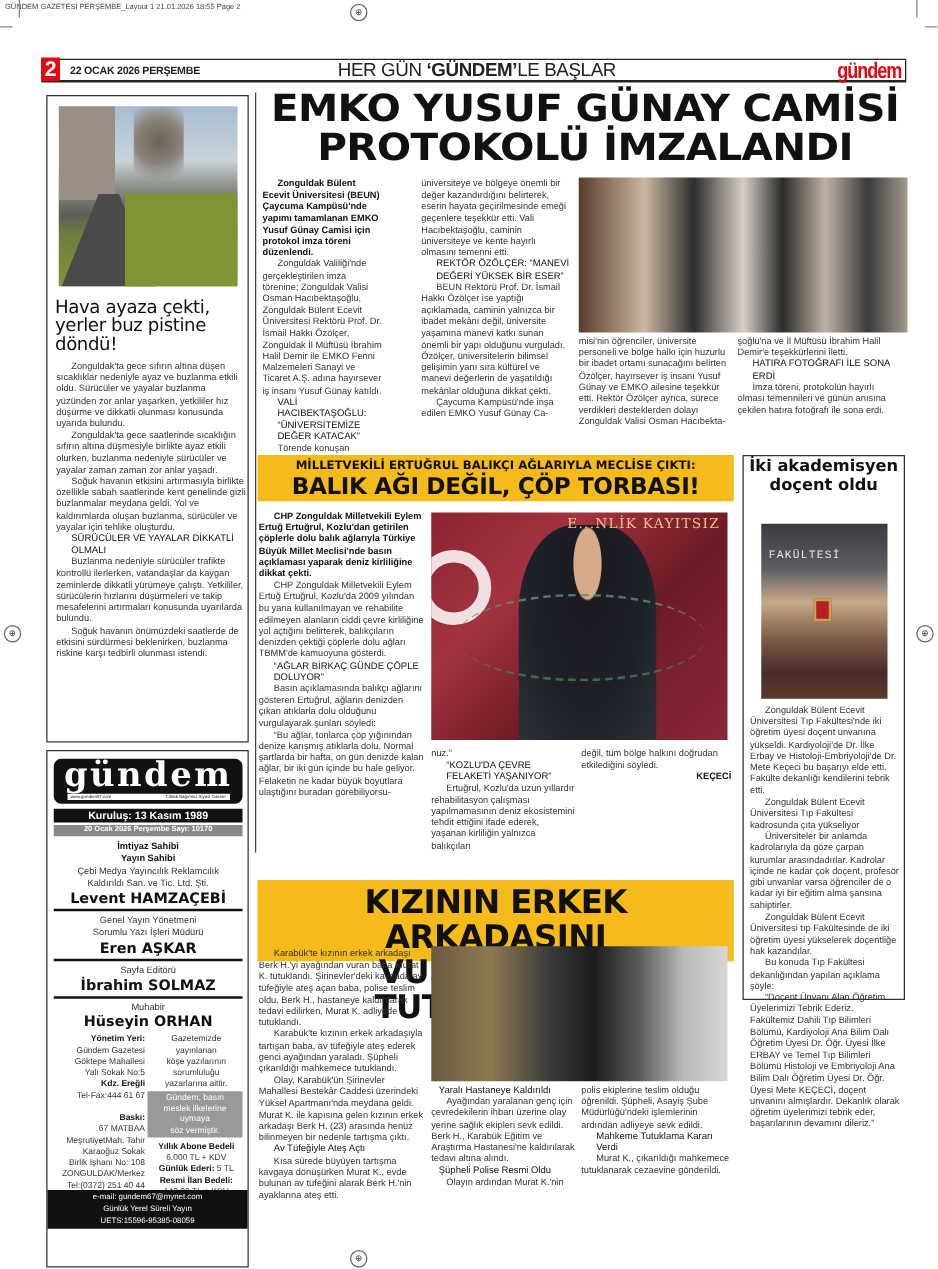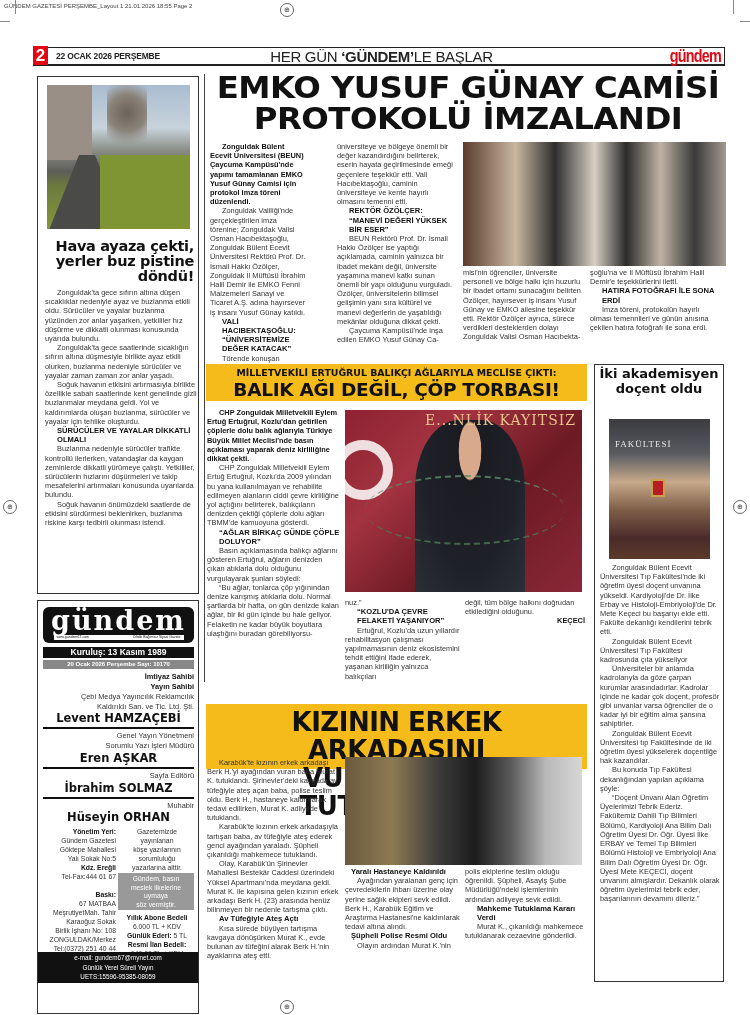--- a/index.html
+++ b/index.html
@@ -15,60 +15,60 @@
 .hslogan{font-size:15px;flex:1;text-align:center;margin-right:120px;letter-spacing:-.3px}
 .hslogan b{font-weight:bold}
 .hlogo{color:#e30613;font-weight:bold;font-size:18px;margin-right:3px;font-family:"Liberation Sans Narrow","Liberation Sans",sans-serif;letter-spacing:-1px;transform:scaleX(.8);transform-origin:right}
 .leftbox{left:37px;top:76px;width:162px;height:518px;border:1px solid #333}
 .photo{background:#555;overflow:hidden}
 .street{left:9px;top:8px;width:143px;height:144px;background:linear-gradient(180deg,#a9bdd0 0%,#c8d3dc 30%,#8b8f86 45%,#5d5d57 60%,#6d7a3e 70%,#83973a 100%)}
 .street .road{position:absolute;left:0;top:70px;width:80px;height:80px;background:#4a4a48;clip-path:polygon(40% 0,60% 0,100% 100%,0 100%)}
 .street .grass{position:absolute;right:0;top:70px;width:90px;height:80px;background:#7f9533}
 .street .bld{position:absolute;left:0;top:0;width:45px;height:75px;background:#9a8f86}
 .street .tree{position:absolute;left:60px;top:0;width:40px;height:70px;background:radial-gradient(circle at 50% 40%,#6b6258 0%,#8b847b 40%,transparent 70%)}
-.lhead{left:6px;top:162px;width:150px;text-align:right;font-family:"DejaVu Sans",sans-serif;font-weight:700;font-size:14.5px;line-height:15px;color:#111;letter-spacing:-.3px}
+.lhead{left:6px;top:162px;width:150px;text-align:left;font-family:"DejaVu Sans",sans-serif;font-weight:400;font-size:14.5px;line-height:15px;color:#111;letter-spacing:-.3px}
 .body-t{font-size:7.4px;line-height:9.2px;color:#333;text-align:left}
 .body-t p{text-indent:12px}
-.body-t .sub{font-weight:bold;color:#111;padding-left:12px;text-indent:0;font-size:7.6px}
+.body-t .sub{font-weight:normal;color:#111;padding-left:12px;text-indent:0;font-size:7.6px}
 .body-t .lead{font-weight:bold;color:#111}
 .ltext{left:7px;top:211px;width:153px}
 .masthead{left:37px;top:600px;width:162px;height:414px;border:1px solid #333}
 .mlogo{left:5px;top:6px;width:151px;height:36px;background:#111;border-radius:6px;color:#fff;display:flex;flex-direction:column;align-items:center}
 .mlogo .big{font-family:"DejaVu Serif",serif;font-weight:bold;font-size:27px;line-height:28px;letter-spacing:2px}
 .mlogo .small{display:flex;justify-content:space-between;width:130px;font-size:3.5px;line-height:5px;background:#fff;color:#111;padding:0 3px}
 .mfound{left:5px;top:46px;width:151px;height:11px;background:#111;color:#fff;text-align:center;font-size:8.5px;font-weight:bold;line-height:11px}
 .missue{left:5px;top:59px;width:151px;height:9px;background:#888;color:#fff;text-align:center;font-size:6px;font-weight:bold;line-height:9px}
-.mline{font-size:7.4px;line-height:9.5px;text-align:right;width:151px;left:5px;color:#333}
+.mline{font-size:7.4px;line-height:9.5px;text-align:center;width:151px;left:5px;color:#333}
 .mline.b{font-weight:bold;color:#111}
 .mname{font-family:"DejaVu Sans",sans-serif;font-weight:900;font-size:11.5px;line-height:13px;text-align:center;width:151px;left:5px;color:#111}
 .mrule{left:5px;width:151px;height:2px;background:#111}
 .mcol{font-size:6.8px;line-height:9px;color:#333}
 .mcol .b{font-weight:bold;color:#111}
 .mgray{background:#999;color:#fff;text-align:center;font-size:6.8px;line-height:8.5px}
 .mfoot{left:0;top:351px;width:160px;height:31px;background:#111;color:#fff;text-align:center;font-size:6.3px;line-height:9.5px;padding-top:1px}
 .hl{font-family:"DejaVu Sans",sans-serif;font-weight:900;color:#111;letter-spacing:-.5px}
 .mainh{left:208px;top:73px;width:520px;font-size:30px;line-height:30.5px;text-align:center;transform:scaleX(1.08);transform-origin:center}
 .ceremony{left:463px;top:142px;width:263px;height:124px;background:linear-gradient(90deg,#5a3c2c 0%,#c9b7a1 20%,#2e2e2e 35%,#d8cfc3 50%,#2b2b2b 62%,#bfb2a4 75%,#3a3a3a 88%,#a39a8f 100%)}
 .col{position:absolute}
 .yellow{background:#f5bb1a}
 .fish-band{left:206px;top:364px;width:381px;height:37px}
 .fish-kick{font-family:"DejaVu Sans",sans-serif;font-weight:900;font-size:9.4px;text-align:center;line-height:12px;padding-top:3px;color:#111}
 .fish-h{font-family:"DejaVu Sans",sans-serif;font-weight:900;font-size:18.5px;text-align:center;line-height:21px;color:#111;letter-spacing:-.3px}
 .fishphoto{left:345px;top:410px;width:237px;height:182px;background:linear-gradient(135deg,#8e2232 0%,#a33340 30%,#6d1a24 60%,#8a2838 100%)}
 .fishphoto .man{position:absolute;left:70px;top:10px;width:110px;height:172px;background:radial-gradient(ellipse at 50% 18%,#d8a98b 0%,#d8a98b 14%,#1b1b22 15%,#1f2128 60%,#2d2f36 100%);border-radius:40% 40% 0 0}
 .fishphoto .net{position:absolute;left:20px;top:65px;width:200px;height:70px;border-top:2px dashed #5f8f6d;border-bottom:2px dashed #4b7a56;border-radius:50%;opacity:.8}
 .fishphoto .flag{position:absolute;left:-12px;top:30px;width:60px;height:60px;border-radius:50%;border:10px solid #fff;opacity:.85}
-.fishphoto .cap{position:absolute;right:6px;top:2px;font-family:"DejaVu Serif",serif;color:#e8c48c;font-size:14px;letter-spacing:1px}
+.fishphoto .cap{position:absolute;right:6px;top:2px;font-family:"DejaVu Serif",serif;color:#e8c48c;font-size:11px;letter-spacing:1px}
 .k-band{left:206px;top:704px;width:381px;height:65px}
 .k-h{font-family:"DejaVu Sans",sans-serif;font-weight:900;font-size:26px;text-align:center;line-height:28px;color:#111;padding-top:4px;letter-spacing:-.5px}
 .kphoto{left:345px;top:757px;width:237px;height:108px;background:linear-gradient(90deg,#6b5a3e 0%,#8d7a52 20%,#3a3a3a 40%,#1c1c1c 55%,#5a5a5a 70%,#b9b9b9 85%,#d7d7d7 100%)}
-.rightbox{left:594px;top:364px;width:130px;height:618px;border:1px solid #333}
+.rightbox{left:594px;top:364px;width:130px;height:436px;border:1px solid #333}
 .rhead{left:4px;top:2px;width:120px;text-align:center;font-family:"DejaVu Sans",sans-serif;font-weight:900;font-size:13px;line-height:14.5px;color:#111}
 .rphoto{left:14px;top:54px;width:101px;height:140px;background:linear-gradient(180deg,#3b3b40 0%,#5a5c62 25%,#c7a98a 45%,#7f5e48 65%,#4a2b2a 85%,#5c3a2a 100%)}
-.rphoto .fak{position:absolute;top:20px;left:6px;color:#e8e8e8;font-family:Liberation Serif, serif;font-size:9px;letter-spacing:1px}
+.rphoto .fak{position:absolute;top:20px;left:6px;color:#e8e8e8;font-family:Liberation Mono, monospace;font-size:9px;letter-spacing:1px}
 .plaque{position:absolute;left:42px;top:60px;width:14px;height:18px;background:#b41e24;border:2px solid #c9a14a}
 .bulten{font-weight:bold;font-size:7.4px;text-align:right;color:#111}
 .vline{background:#444;width:1px}
 </style>
 </head>
 <body>
 
 <div class="abs slug">GÜNDEM GAZETESİ PERŞEMBE_Layout 1  21.01.2026  18:55  Page 2</div>
 <div class="abs reg" style="left:280px;top:3px">⊕</div>
 <div class="abs reg" style="left:280px;top:1000px">⊕</div>
@@ -216,21 +216,21 @@
     <div class="man"></div>
     <div class="net"></div>
   <div class="cap">E...NLİK KAYITSIZ</div>
 </div>
 <div class="col body-t" style="left:345px;top:598px;width:115px">
   <p style="text-indent:0">nuz.”</p>
   <p class="sub">“KOZLU'DA ÇEVRE FELAKETİ YAŞANIYOR”</p>
   <p>Ertuğrul, Kozlu'da uzun yıllardır rehabilitasyon çalışması yapılmamasının deniz ekosistemini tehdit ettiğini ifade ederek, yaşanan kirliliğin yalnızca balıkçıları</p>
 </div>
 <div class="col body-t" style="left:465px;top:598px;width:120px">
-  <p style="text-indent:0">değil, tüm bölge halkını doğrudan etkilediğini olduğunu.</p>
+  <p style="text-indent:0">değil, tüm bölge halkını doğrudan etkilediğini söyledi.</p>
   <div class="bulten">KEÇECİ</div>
 </div>
 
 <div class="abs yellow k-band">
   <div class="k-h">
     <div>KIZININ ERKEK ARKADAŞINI</div>
     <div>VURAN BABA TUTUKLANDI!</div>
   </div>
 </div>
 <div class="col body-t" style="left:207px;top:758px;width:133px">

